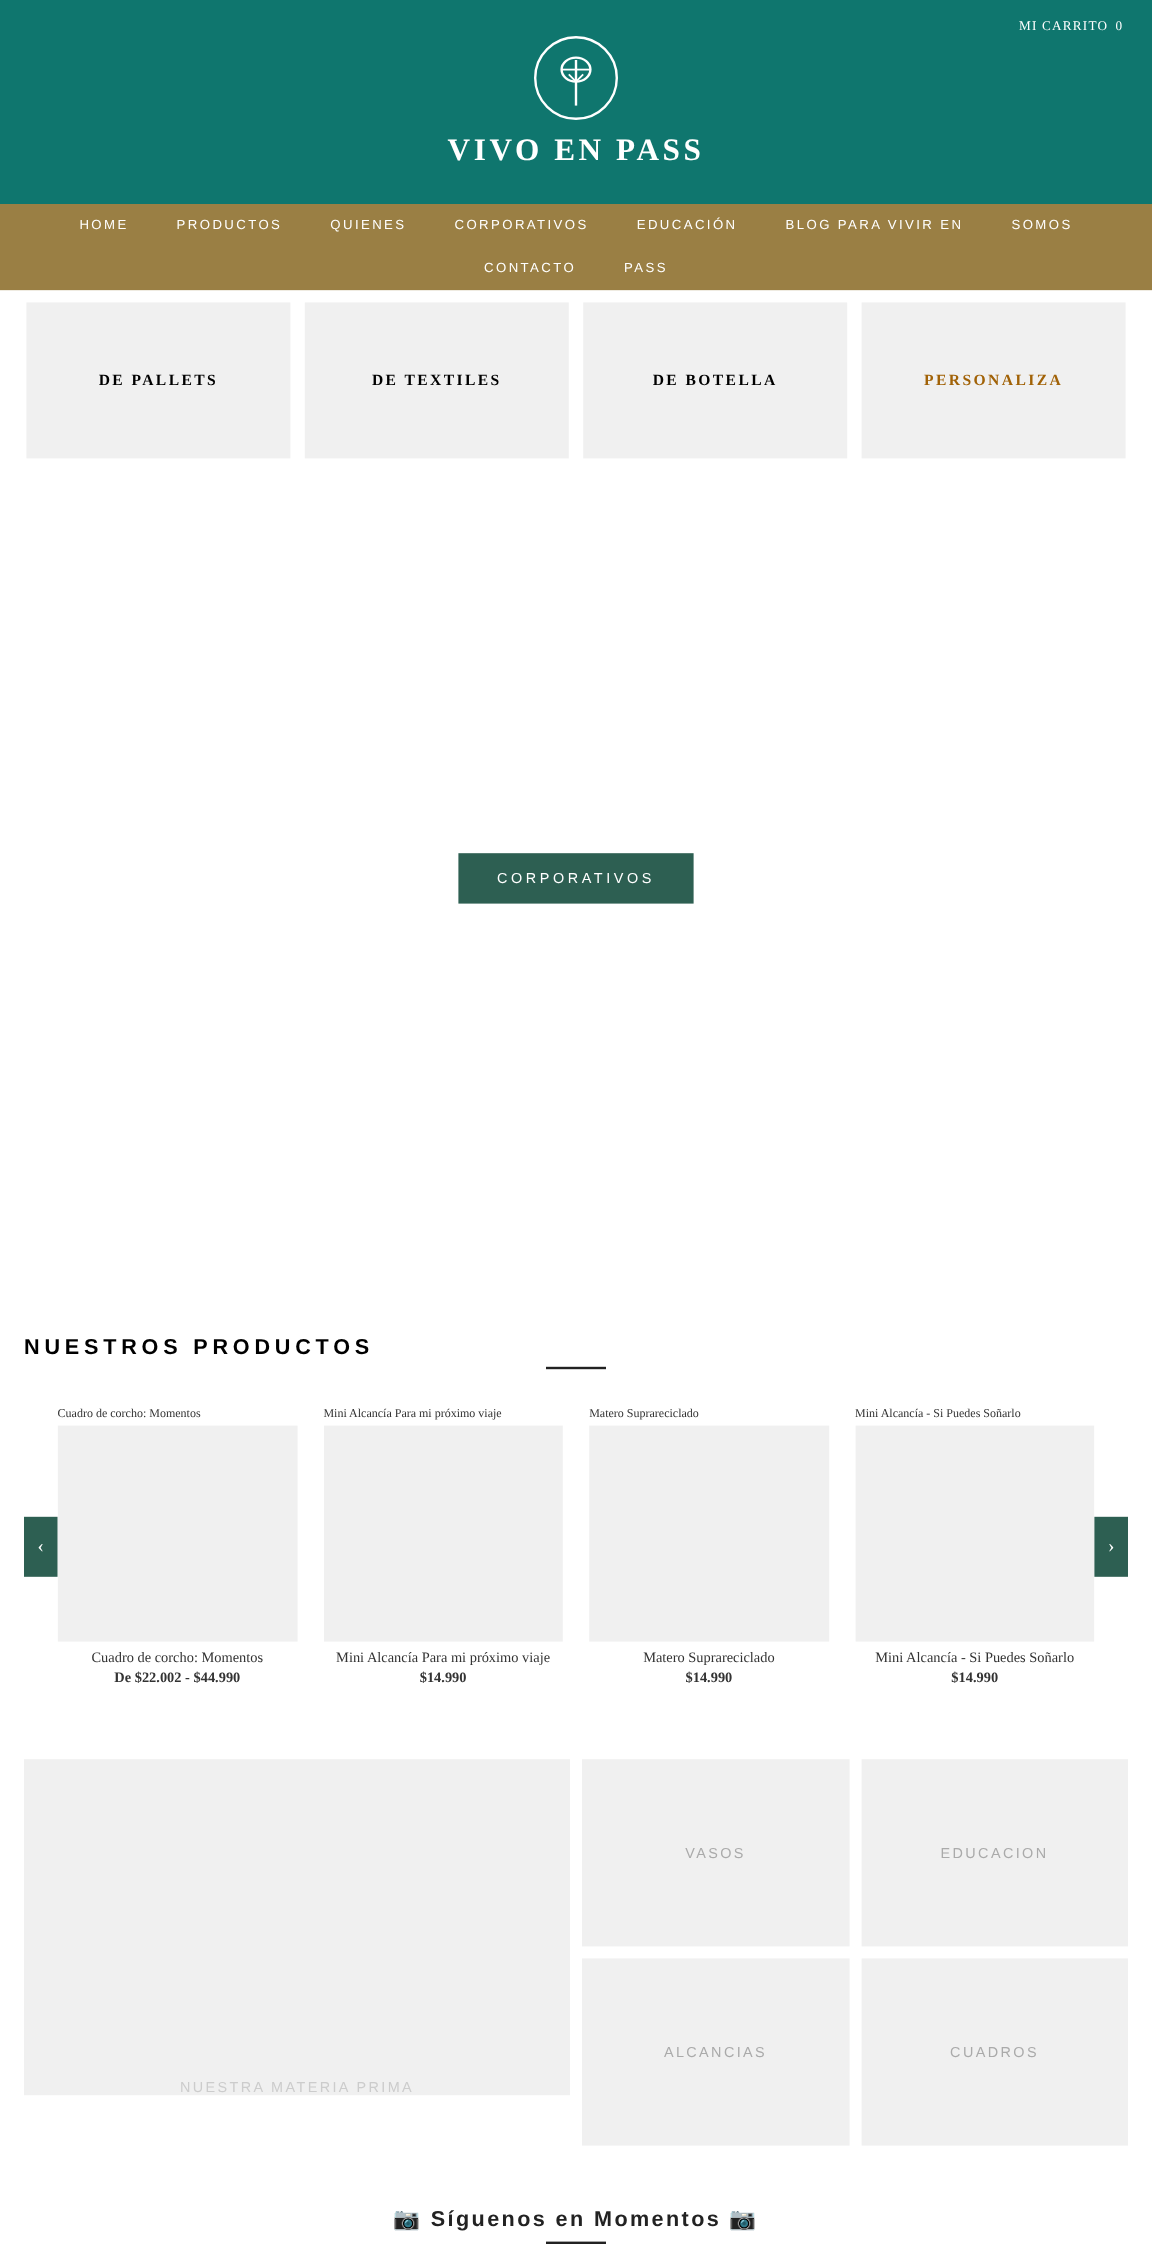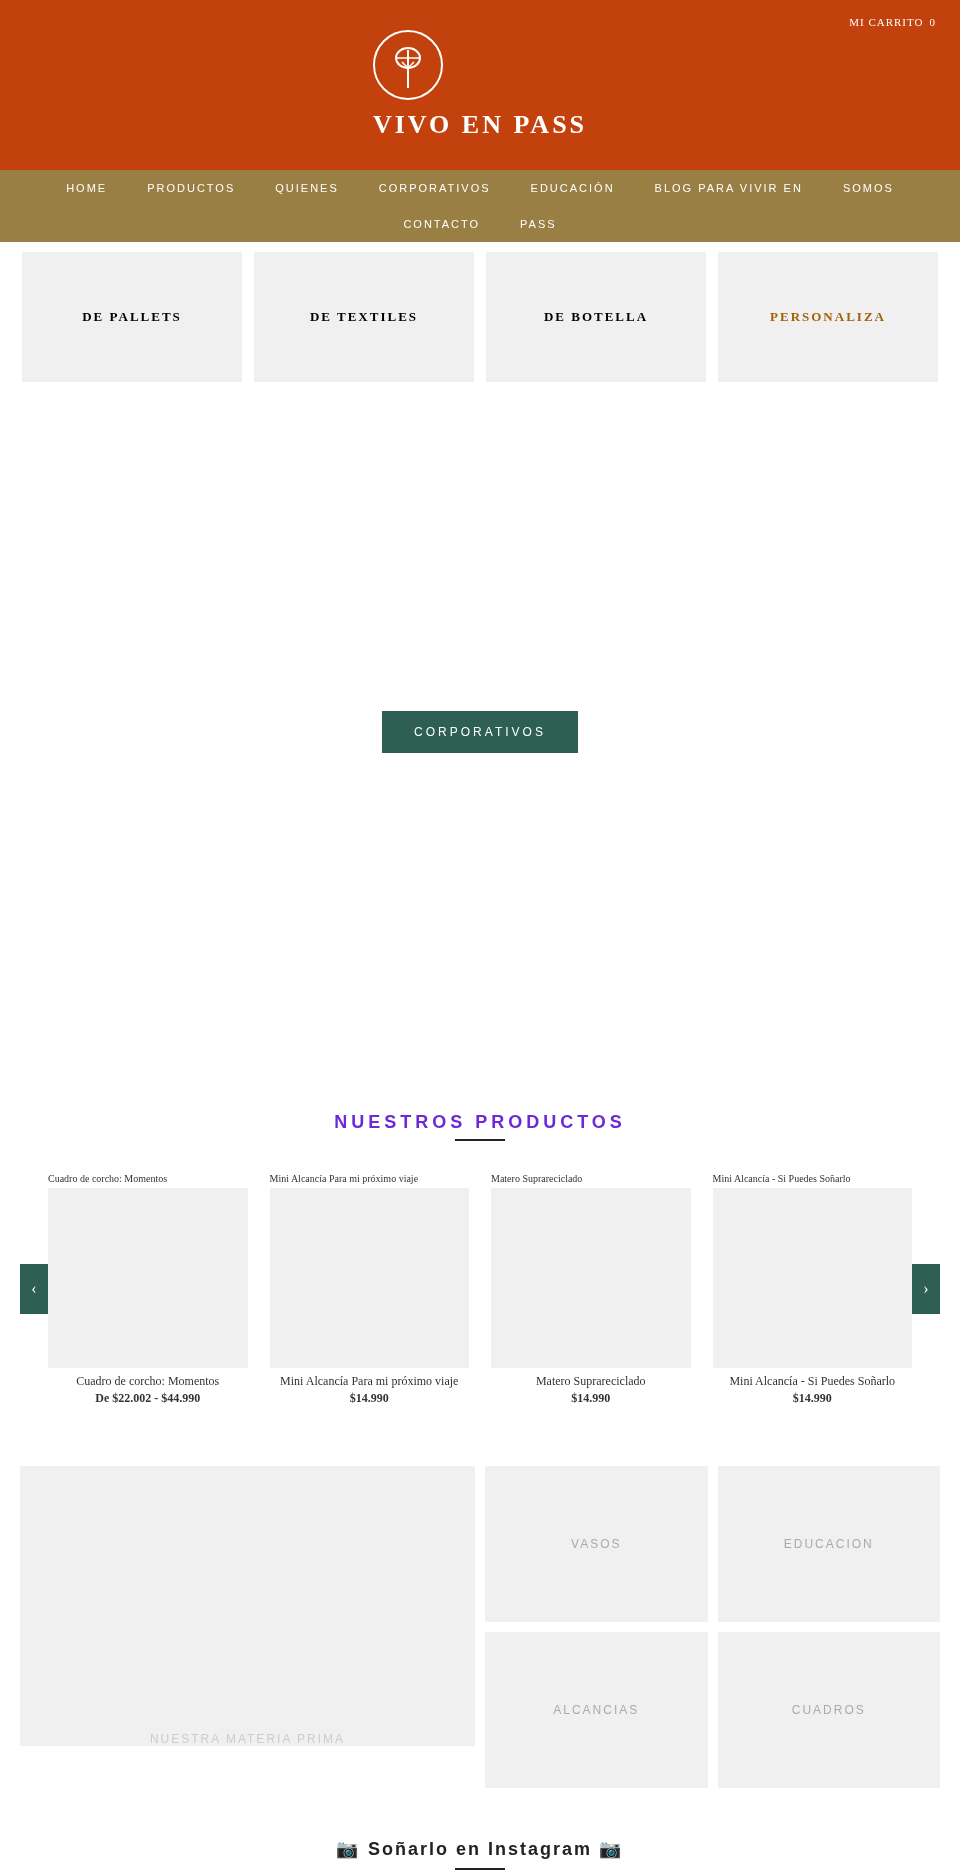--- a/index.html
+++ b/index.html
@@ -1,41 +1,41 @@
 <!DOCTYPE html>
 <html><head>
   <meta charset="utf-8">
   <style>
     * { box-sizing: border-box; margin: 0; padding: 0; }
     body { font-family: 'Georgia', serif; background: #fff; width: 960px; }
 
     
     .header {
-      background-color: #c2410c;
+      background-color: #0f766e;
       display: flex;
       flex-direction: column;
       align-items: center;
       padding: 20px 15px 30px;
       position: relative;
     }
     .header-cart {
       position: absolute;
       top: 16px;
       right: 24px;
       color: #fff;
       font-size: 11px;
       letter-spacing: 1px;
       display: flex;
       align-items: center;
       gap: 6px;
     }
     .logo-container {
       display: flex;
       flex-direction: column;
-      align-items: flex-start;
+      align-items: center;
       margin-top: 10px;
     }
     .logo-icon {
       width: 70px;
       height: 70px;
       border: 2px solid #fff;
       border-radius: 50%;
       display: flex;
       align-items: center;
       justify-content: center;
@@ -128,26 +128,25 @@
       cursor: pointer;
       font-family: Arial, sans-serif;
     }
 
     
     .products-section {
       padding: 40px 20px;
       background: #fff;
     }
     .section-title {
-      text-align: center;
       font-size: 18px;
       letter-spacing: 4px;
       text-transform: uppercase;
       font-family: Arial, sans-serif;
-      color: #6d28d9;
+      color: #000000;
       margin-bottom: 6px;
     }
     .section-divider {
       width: 50px;
       height: 2px;
       background: #222;
       margin: 0 auto 30px;
     }
     .products-slider {
       position: relative;
@@ -398,21 +397,21 @@
         <span class="mat-label">ALCANCIAS</span>
       </div>
       <div class="mat-cell">
         <span class="mat-label">CUADROS</span>
       </div>
     </div>
   </div>
 </section>
 
 <section class="instagram-section">
-  <h2 class="instagram-title">📷 Soñarlo en Instagram 📷</h2>
+  <h2 class="instagram-title">📷 Síguenos en Momentos 📷</h2>
   <div class="instagram-divider"></div>
 </section>
 
 <footer class="footer">
   
   
   
 </footer>
 
 </body></html>

